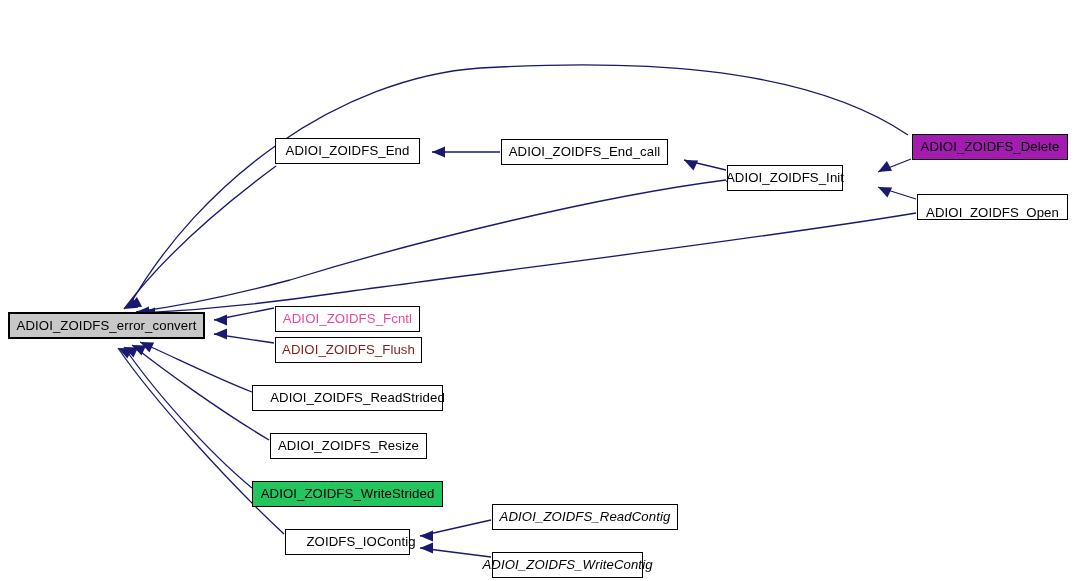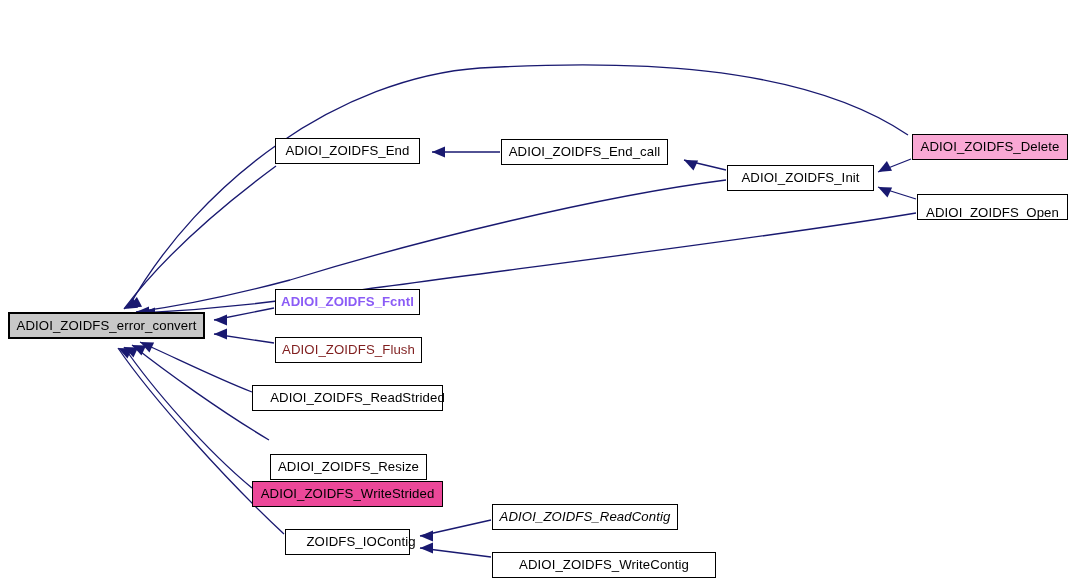--- a/index.html
+++ b/index.html
@@ -98,48 +98,48 @@
   <div id="nodes-group">
       <div class="gnode current" style="left: 8px; top: 312px; width: 197px; height: 27px; border-color: rgb(0, 0, 0); background: rgb(200, 200, 200); color: rgb(0, 0, 0);">
         <span class="gnode-label">ADIOI_ZOIDFS_error_convert</span>
       </div>
       <div class="gnode" style="left: 275px; top: 138px; width: 145px; height: 26px; border-color: rgb(0, 0, 0); background: rgb(255, 255, 255); color: rgb(0, 0, 0);">
         <span class="gnode-label">ADIOI_ZOIDFS_End</span>
       </div>
       <div class="gnode" style="left: 501px; top: 139px; width: 167px; height: 26px; border-color: rgb(0, 0, 0); background: rgb(255, 255, 255); color: rgb(0, 0, 0);">
         <span class="gnode-label">ADIOI_ZOIDFS_End_call</span>
       </div>
-      <div class="gnode" style="left: 727px; top: 165px; width: 147px; height: 26px; border-color: rgb(0, 0, 0); background: rgb(255, 255, 255); color: rgb(0, 0, 0);">
+      <div class="gnode" style="left: 727px; top: 165px; width: 116px; height: 26px; border-color: rgb(0, 0, 0); background: rgb(255, 255, 255); color: rgb(0, 0, 0);">
         <span class="gnode-label">ADIOI_ZOIDFS_Init</span>
       </div>
-      <div class="gnode" style="left: 912px; top: 134px; width: 156px; height: 26px; border-color: rgb(0, 0, 0); background: #f9a8d4; color: rgb(0, 0, 0);">
+      <div class="gnode" style="left: 912px; top: 134px; width: 156px; height: 26px; border-color: rgb(0, 0, 0); background: #a21caf; color: rgb(0, 0, 0);">
         <span class="gnode-label">ADIOI_ZOIDFS_Delete</span>
       </div>
       <div class="gnode" style="left: 917px; top: 194px; width: 151px; height: 26px; border-color: rgb(0, 0, 0); background: rgb(255, 255, 255); color: rgb(0, 0, 0); align-items: flex-end;">
         <span class="gnode-label">ADIOI_ZOIDFS_Open</span>
       </div>
-      <div class="gnode" style="left: 275px; top: 289px; width: 145px; height: 26px; border-color: rgb(0, 0, 0); background: rgb(255, 255, 255); color: #8b5cf6; font-weight: bold;">
+      <div class="gnode" style="left: 275px; top: 306px; width: 145px; height: 26px; border-color: rgb(0, 0, 0); background: rgb(255, 255, 255); color: #ec4899;">
         <span class="gnode-label">ADIOI_ZOIDFS_Fcntl</span>
       </div>
       <div class="gnode" style="left: 275px; top: 337px; width: 147px; height: 26px; border-color: rgb(0, 0, 0); background: rgb(255, 255, 255); color: #7f1d1d;">
         <span class="gnode-label">ADIOI_ZOIDFS_Flush</span>
       </div>
       <div class="gnode" style="left: 252px; top: 385px; width: 191px; height: 26px; border-color: rgb(0, 0, 0); background: rgb(255, 255, 255); color: rgb(0, 0, 0); padding-left: 20px;">
         <span class="gnode-label">ADIOI_ZOIDFS_ReadStrided</span>
       </div>
-      <div class="gnode" style="left: 270px; top: 454px; width: 157px; height: 26px; border-color: rgb(0, 0, 0); background: rgb(255, 255, 255); color: rgb(0, 0, 0);">
+      <div class="gnode" style="left: 270px; top: 433px; width: 157px; height: 26px; border-color: rgb(0, 0, 0); background: rgb(255, 255, 255); color: rgb(0, 0, 0);">
         <span class="gnode-label">ADIOI_ZOIDFS_Resize</span>
       </div>
-      <div class="gnode" style="left: 252px; top: 481px; width: 191px; height: 26px; border-color: rgb(0, 0, 0); background: #ec4899; color: rgb(0, 0, 0);">
+      <div class="gnode" style="left: 252px; top: 481px; width: 191px; height: 26px; border-color: rgb(0, 0, 0); background: #22c55e; color: rgb(0, 0, 0);">
         <span class="gnode-label">ADIOI_ZOIDFS_WriteStrided</span>
       </div>
       <div class="gnode" style="left: 285px; top: 529px; width: 125px; height: 26px; border-color: rgb(0, 0, 0); background: rgb(255, 255, 255); color: rgb(0, 0, 0); padding-left: 27px;">
         <span class="gnode-label">ZOIDFS_IOContig</span>
       </div>
       <div class="gnode" style="left: 492px; top: 504px; width: 186px; height: 26px; border-color: rgb(0, 0, 0); background: rgb(255, 255, 255); color: rgb(0, 0, 0); font-style: italic;">
         <span class="gnode-label">ADIOI_ZOIDFS_ReadContig</span>
       </div>
-      <div class="gnode" style="left: 492px; top: 552px; width: 224px; height: 26px; border-color: rgb(0, 0, 0); background: rgb(255, 255, 255); color: rgb(0, 0, 0);">
+      <div class="gnode" style="left: 492px; top: 552px; width: 151px; height: 26px; border-color: rgb(0, 0, 0); background: rgb(255, 255, 255); color: rgb(0, 0, 0); font-style: italic;">
         <span class="gnode-label">ADIOI_ZOIDFS_WriteContig</span>
       </div>
     </div>
 
 </div>
 
 </body></html>

